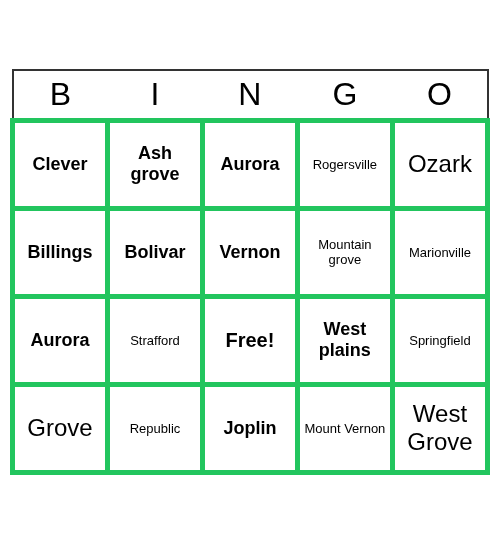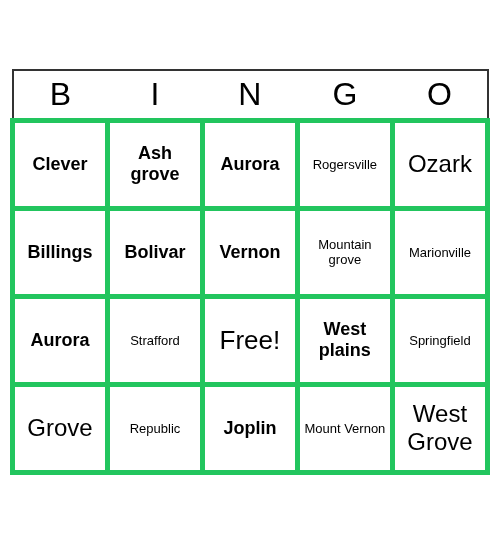--- a/index.html
+++ b/index.html
@@ -55,22 +55,22 @@
       font-weight: bold;
     }
 
     .cell-small {
       font-size: 13px;
       font-weight: normal;
       margin-top: 40px;
     }
 
     .cell-free {
-      font-size: 26px;
-      font-weight: normal;
+      font-size: 20px;
+      font-weight: bold;
     }
   </style>
 </head>
 <body>
 
 <table class="bingo-card">
   <thead>
     <tr class="header-row">
       <th>B</th>
       <th>I</th>

